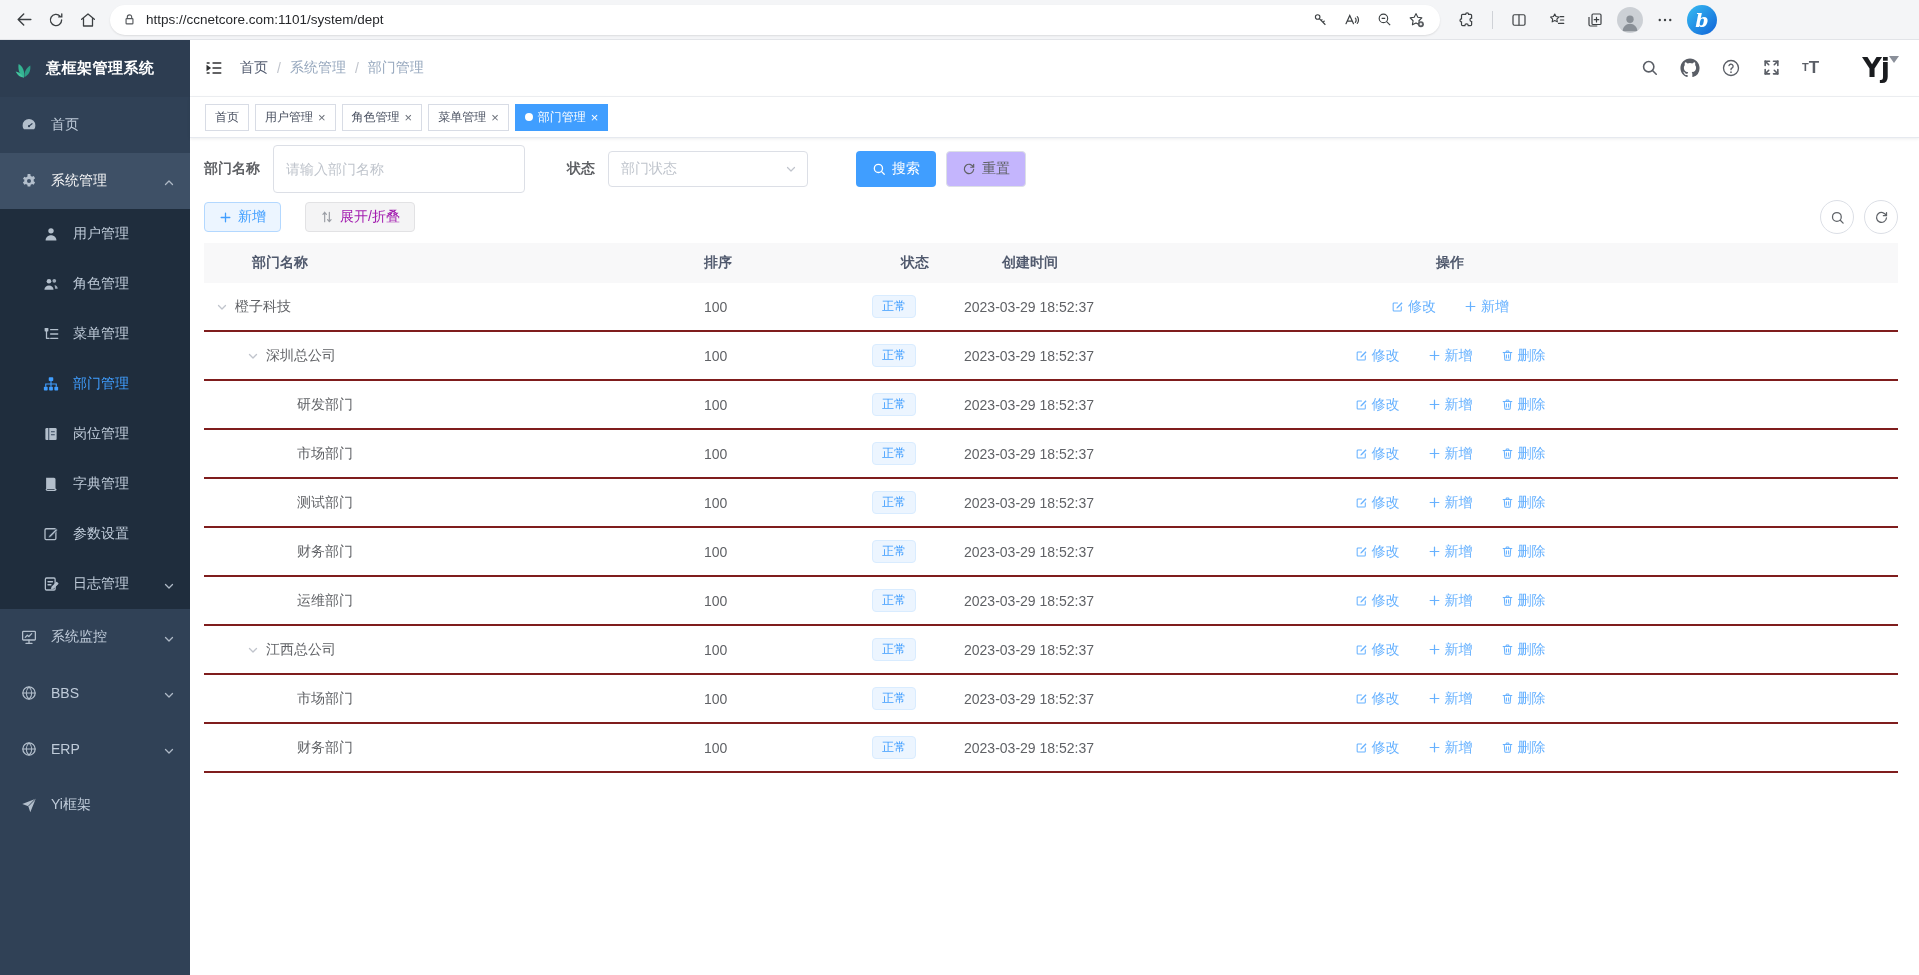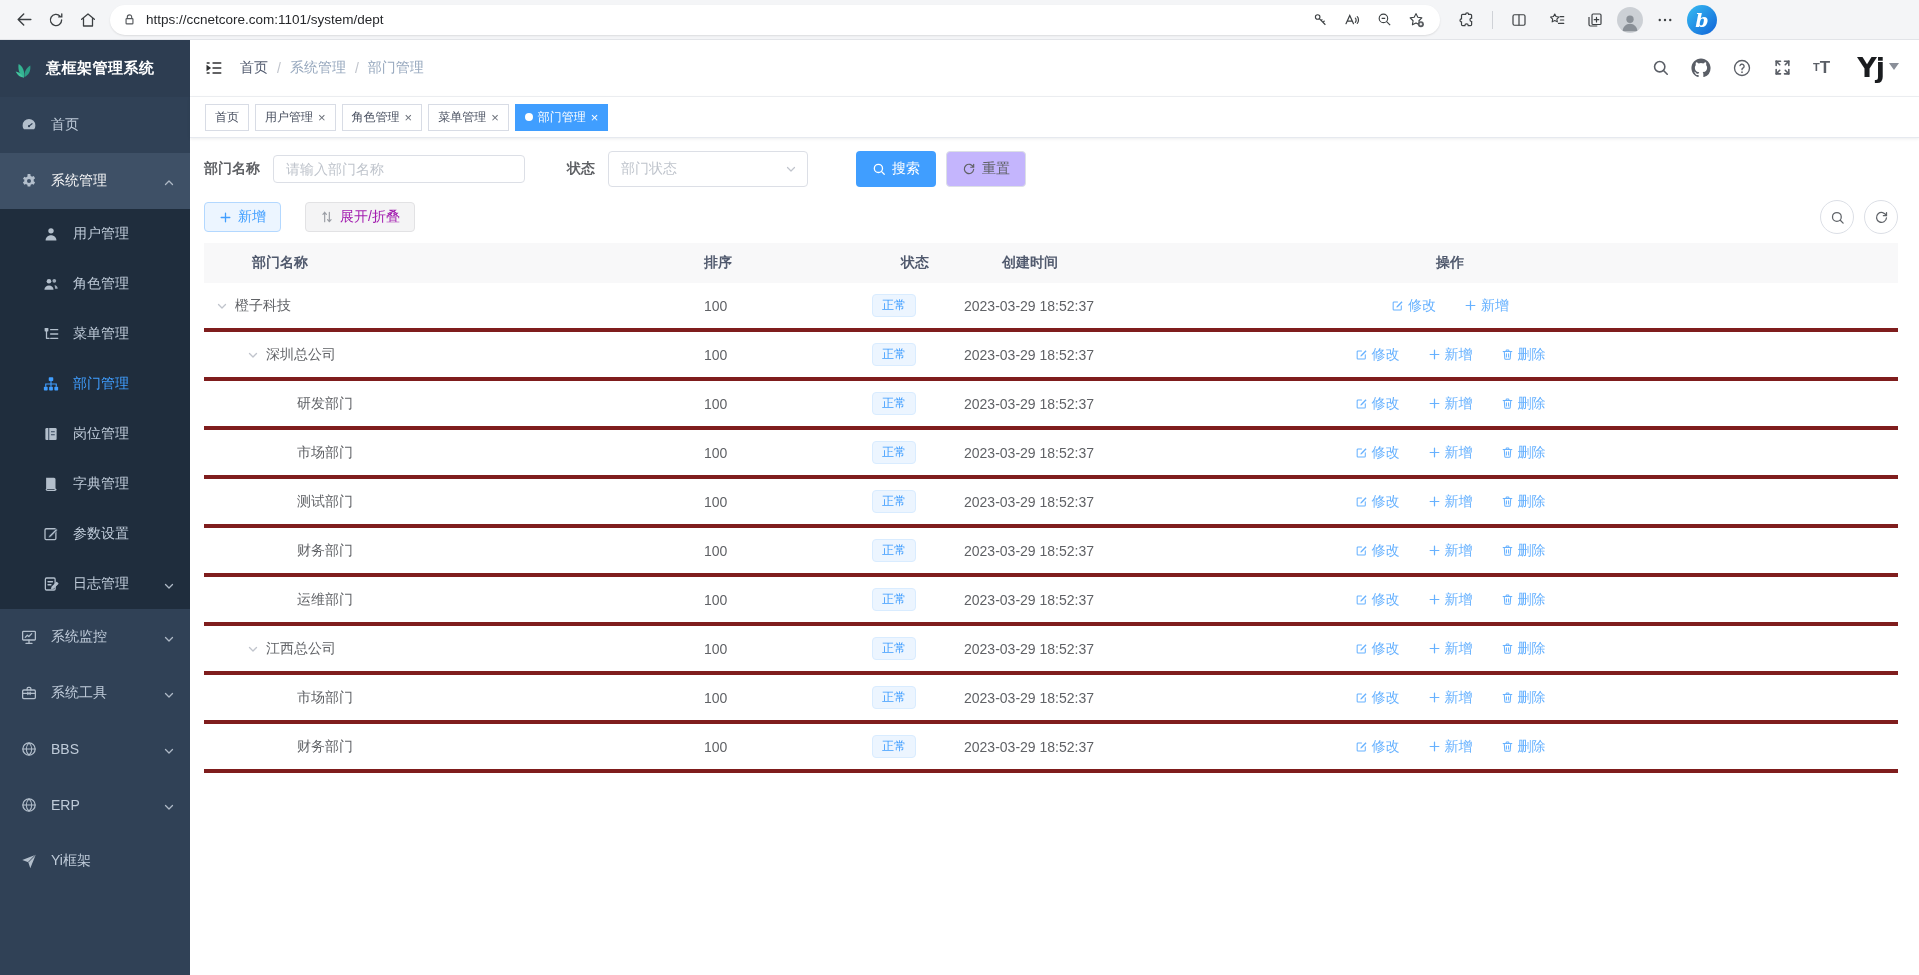--- a/index.html
+++ b/index.html
@@ -39,37 +39,37 @@
   .navbar{height:57px;display:flex;align-items:center;padding:0 20px 0 14px;border-bottom:1px solid #eef0f3;flex:0 0 auto}
   .hamburger{color:#303133;margin-right:16px;cursor:pointer}
   .crumbs{font-size:14px;display:flex;align-items:center;gap:9px}
   .crumb-first{color:#515a6e}
   .crumb{color:#97a8be}
   .crumb-sep{color:#c0c4cc}
   .nav-right{margin-left:auto;display:flex;align-items:center;gap:21px;color:#5a5e66}
   .nav-ic{cursor:pointer;display:flex;align-items:center}
   .tT{font-size:17px;font-weight:bold;color:#5a5e66;line-height:1}
   .tT .small{font-size:11px;font-weight:bold}
-  .yj-wrap{display:flex;align-items:center;gap:5px;margin-left:6px;cursor:pointer}
+  .yj-wrap{display:flex;align-items:flex-start;margin-left:22px;cursor:pointer}
   .yj{font-size:27px;font-weight:900;color:#1a1c1f;letter-spacing:-1px;line-height:.9;font-family:"DejaVu Sans",sans-serif}
   .yj-caret{color:#8a8f99;margin-bottom:2px}
   
   .tabbar{height:41px;display:flex;align-items:center;padding:0 15px;gap:6px;border-bottom:1px solid #e6e9ef;
     box-shadow:0 1px 3px rgba(0,21,41,.08);flex:0 0 auto}
   .tab{height:27px;display:inline-flex;align-items:center;padding:0 9px;border:1px solid #d8dce5;background:#fff;
     font-size:12px;color:#495060;gap:5px;cursor:pointer;white-space:nowrap}
   .tab .x{font-size:13px;line-height:1;color:#6a6f78}
   .tab.active{background:#409EFF;border-color:#409EFF;color:#fff}
   .tab.active .x{color:#fff}
   .tab .dot{width:8px;height:8px;border-radius:50%;background:#fff;flex:0 0 auto}
   
   .content{padding:13px 21px 0 14px;flex:1;overflow:hidden}
   .filter-row{display:flex;align-items:center;height:36px;margin-bottom:13px}
   .f-label{font-size:14px;font-weight:bold;color:#606266;margin-right:13px;white-space:nowrap}
-  .inp{width:252px;height:28px;border:1px solid #dcdfe6;border-radius:4px;padding:0 12px;font-size:14px;color:#606266;outline:none;background:#fff}
+  .inp{width:252px;height:48px;border:1px solid #dcdfe6;border-radius:4px;padding:0 12px;font-size:14px;color:#606266;outline:none;background:#fff}
   .inp::placeholder{color:#bfc4cc}
   .sel{width:200px;height:36px;border:1px solid #dcdfe6;border-radius:4px;padding:0 10px 0 12px;font-size:14px;
     display:flex;align-items:center;justify-content:space-between;color:#bfc4cc;background:#fff;cursor:pointer}
   .gap40{width:42px}
   .gap48{width:48px}
   .btn{height:36px;border-radius:4px;border:1px solid transparent;font-size:14px;display:inline-flex;align-items:center;gap:6px;padding:0 15px;cursor:pointer;white-space:nowrap}
   .btn-primary{background:#409EFF;color:#fff}
   .btn-default{background:#c4b5fd;border-color:#dcdfe6;color:#606266;margin-left:10px}
   .toolbar{display:flex;align-items:center;margin-bottom:9px}
   .btn-sm{height:30px;font-size:14px;padding:0 14px}
@@ -78,21 +78,21 @@
   .circles{margin-left:auto;display:flex;gap:10px}
   .circle{width:34px;height:34px;border-radius:50%;border:1px solid #dcdfe6;display:flex;align-items:center;justify-content:center;color:#5f6368;background:#fff;cursor:pointer}
   
   .t-head,.t-row{display:grid;grid-template-columns:496px 170px 90px 340px 300px 1fr;align-items:center}
   .t-head{height:40px;background:#f8f8f9;color:#515a6e;font-weight:bold;font-size:14px}
   .t-head .h-name{padding-left:48px}
   .t-head .h-order{padding-left:4px}
   .t-head .h-status{text-align:center}
   .t-head .h-time{padding-left:42px}
   .t-head .h-ops{text-align:center}
-  .t-row{height:49px;border-bottom:4px solid #7f1d1d;font-size:14px;color:#606266}
+  .t-row{height:49px;border-bottom:2px solid #7f1d1d;font-size:14px;color:#606266}
   .c-name{display:flex;align-items:center;padding-left:12px}
   .caret{color:#c0c4cc;margin-right:7px;flex:0 0 auto}
   .caret-sp{width:19px;flex:0 0 auto}
   .ind1{padding-left:43px}.ind2{padding-left:74px}
   .c-order{padding-left:4px}
   .c-status{display:flex;padding-left:2px}
   .badge{background:#ecf5ff;border:1px solid #d9ecff;color:#409EFF;border-radius:4px;font-size:12px;padding:3px 9px;line-height:1.2}
   .c-time{padding-left:4px}
   .c-ops{display:flex;justify-content:center;gap:28px}
   .op{color:#66b1ff;display:inline-flex;align-items:center;gap:4px;font-size:14px;cursor:pointer;white-space:nowrap}
@@ -330,34 +330,20 @@
           <span class="lbl">系统监控</span>
           <span class="chev">
             <svg width="12" height="12" viewBox="0 0 24 24" fill="none" stroke="currentColor" stroke-width="2.6" stroke-linecap="round" stroke-linejoin="round">
               <path d="M5 9l7 7 7-7"></path>
             </svg>
           </span>
         </div>
         <div class="menu-item">
           <span class="m-ic">
             <svg width="18" height="18" viewBox="0 0 24 24" fill="none" stroke="currentColor" stroke-width="1.7" stroke-linecap="round" stroke-linejoin="round">
-              <rect x="3.5" y="8" width="17" height="11.5" rx="1.5"></rect>
-              <path d="M9.5 8V6.3a1.8 1.8 0 0 1 1.8-1.8h1.4a1.8 1.8 0 0 1 1.8 1.8V8M3.5 12.5h17M10.5 11v3M13.5 11v3"></path>
-            </svg>
-          </span>
-          <span class="lbl">系统工具</span>
-          <span class="chev">
-            <svg width="12" height="12" viewBox="0 0 24 24" fill="none" stroke="currentColor" stroke-width="2.6" stroke-linecap="round" stroke-linejoin="round">
-              <path d="M5 9l7 7 7-7"></path>
-            </svg>
-          </span>
-        </div>
-        <div class="menu-item">
-          <span class="m-ic">
-            <svg width="18" height="18" viewBox="0 0 24 24" fill="none" stroke="currentColor" stroke-width="1.7" stroke-linecap="round" stroke-linejoin="round">
               <circle cx="12" cy="12" r="8.2"></circle>
               <path d="M3.8 12h16.4M12 3.8c2.4 2.2 3.7 5 3.7 8.2s-1.3 6-3.7 8.2c-2.4-2.2-3.7-5-3.7-8.2s1.3-6 3.7-8.2z" stroke-width="1.4"></path>
             </svg>
           </span>
           <span class="lbl">BBS</span>
           <span class="chev">
             <svg width="12" height="12" viewBox="0 0 24 24" fill="none" stroke="currentColor" stroke-width="2.6" stroke-linecap="round" stroke-linejoin="round">
               <path d="M5 9l7 7 7-7"></path>
             </svg>
           </span>

